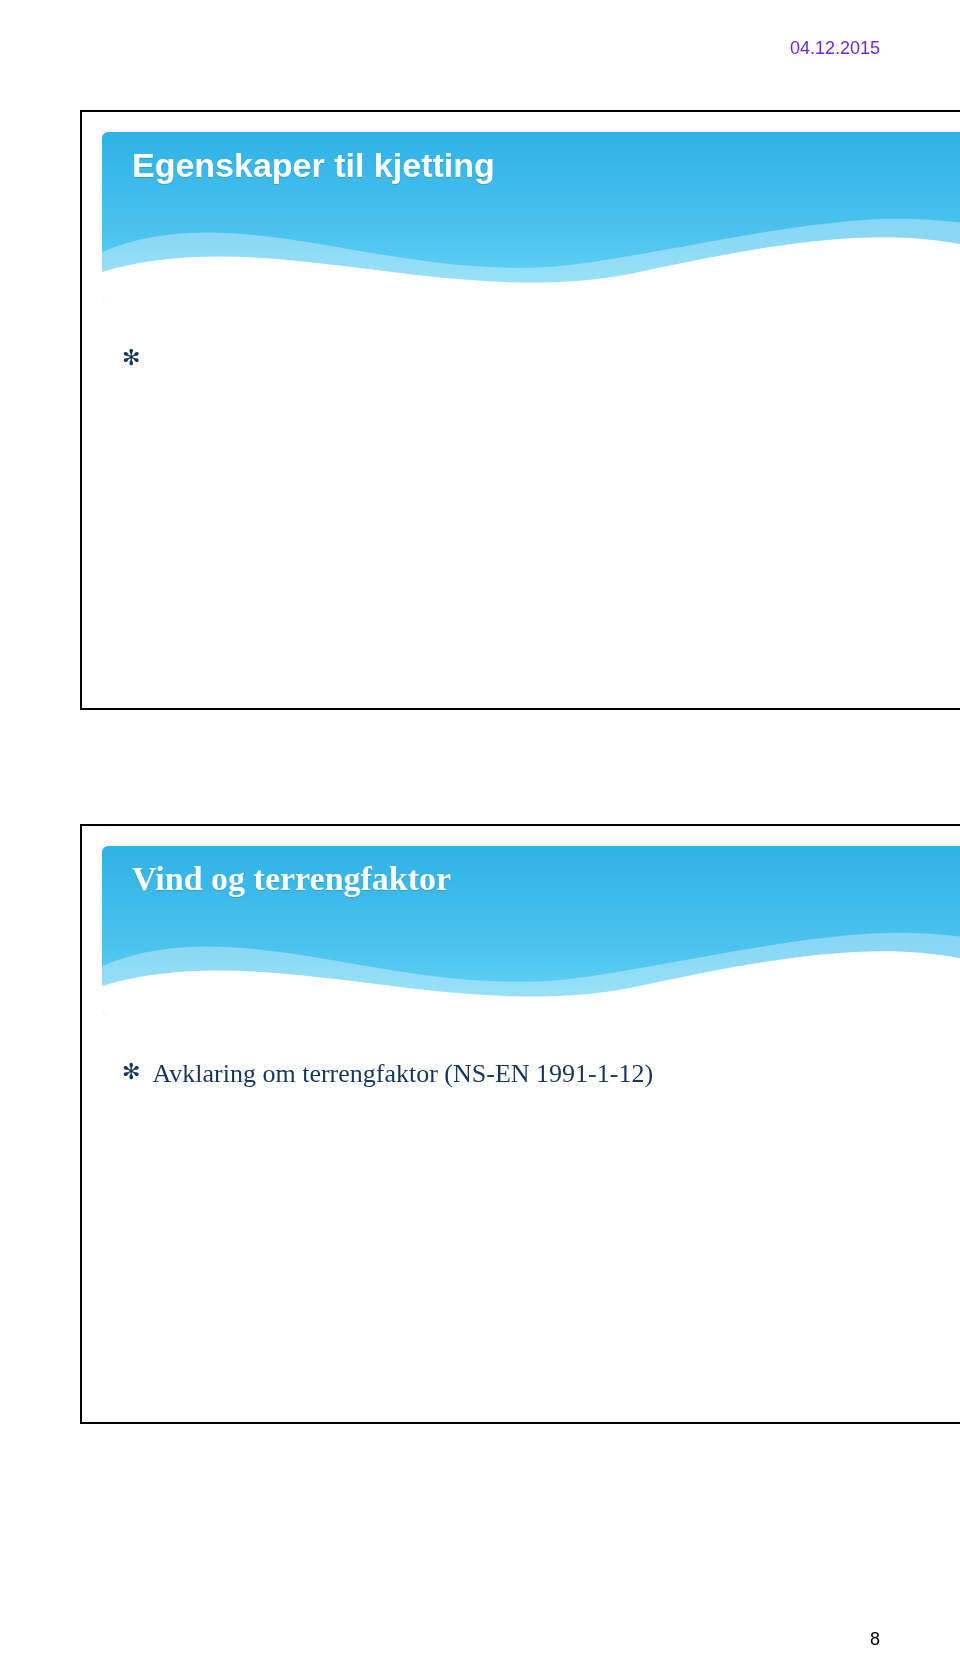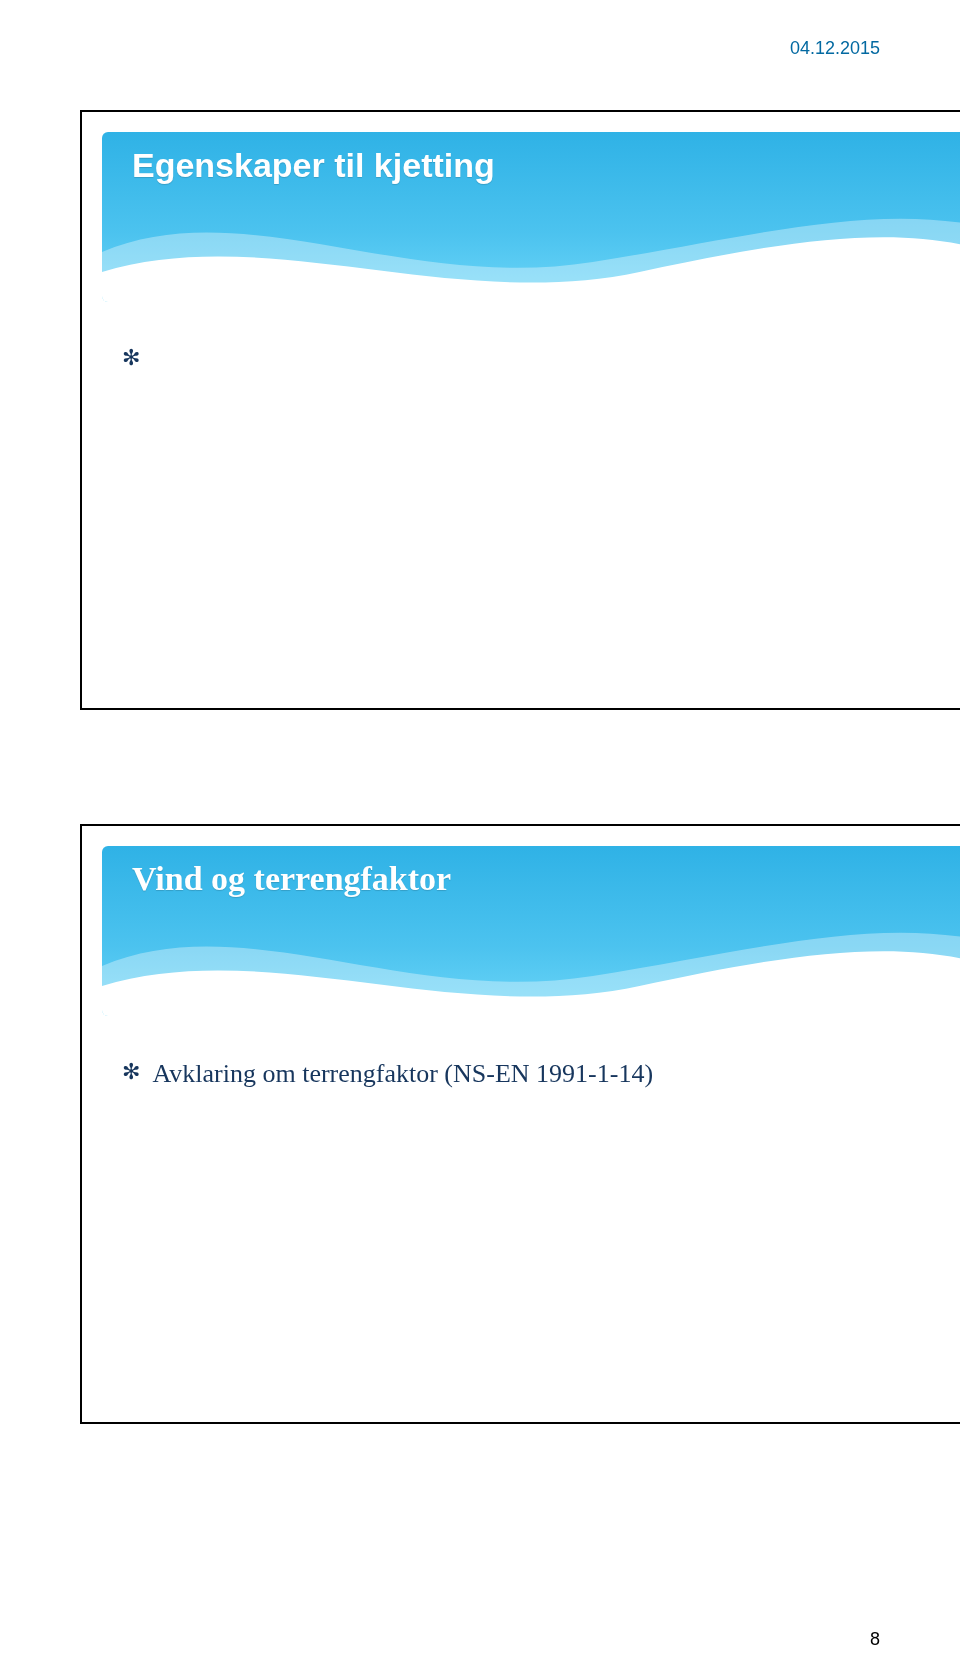--- a/index.html
+++ b/index.html
@@ -1,18 +1,18 @@
 <!DOCTYPE html>
 <html><head>
 <meta charset="utf-8">
 <style>
   * { box-sizing: border-box; margin: 0; padding: 0; }
   html, body { width: 960px; height: 1680px; background: #ffffff; font-family: "Segoe UI", "Trebuchet MS", Arial, sans-serif; }
   .page { width: 960px; height: 1680px; position: relative; padding: 40px 80px 40px 80px; }
-  .date { position: absolute; top: 38px; right: 80px; font-size: 18px; color: #0369a1; }
+  .date { position: absolute; top: 38px; right: 80px; font-size: 18px; color: #6d28d9; }
   .pagenum { position: absolute; bottom: 30px; right: 80px; font-size: 18px; color: #000; }
   .slide {
     width: 932px;
     height: 600px;
     border: 2px solid #000;
     background: #fff;
     position: relative;
     overflow: hidden;
     margin-left: 0;
   }
@@ -70,19 +70,19 @@
     <div class="banner">
       <svg viewBox="0 0 760 170" preserveAspectRatio="none">
         <path d="M0,120 C120,60 260,160 420,130 C560,104 660,70 760,96 L760,170 L0,170 Z" fill="#ffffff" opacity="0.35"></path>
         <path d="M0,140 C140,90 300,180 460,140 C580,110 680,90 760,120 L760,170 L0,170 Z" fill="#ffffff"></path>
       </svg>
       <div class="banner-title">Vind og terrengfaktor</div>
     </div>
     <div class="content">
       <div class="bullet">
         <span class="glyph">✻</span>
-        <span>Avklaring om terrengfaktor (NS-EN 1991-1-14)</span>
+        <span>Avklaring om terrengfaktor (NS-EN 1991-1-12)</span>
       </div>
     </div>
   </div>
 
   <div class="pagenum">8</div>
 </div>
 
 </body></html>

